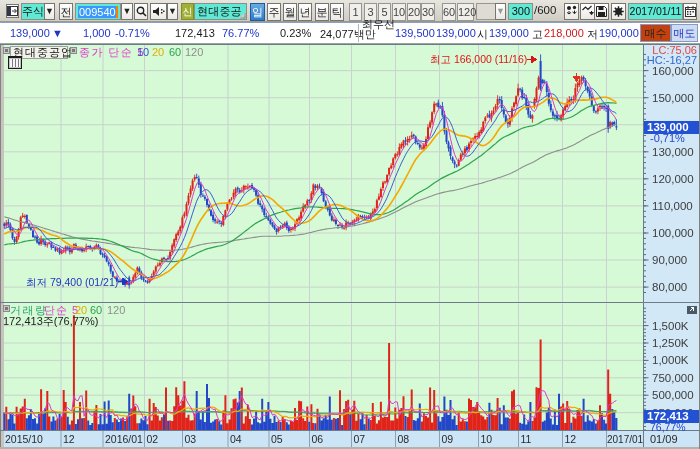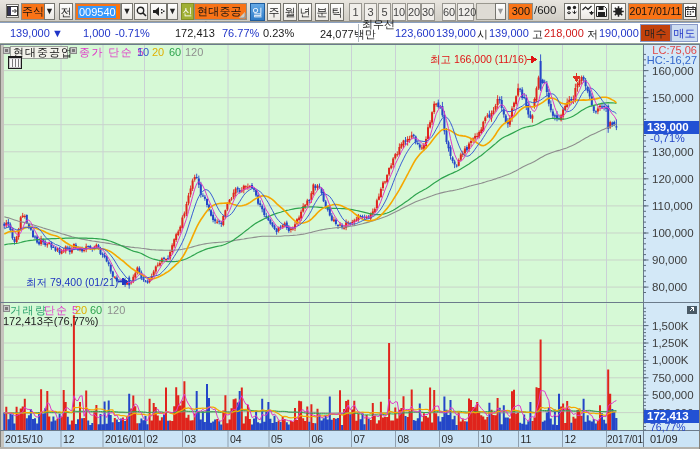--- a/index.html
+++ b/index.html
@@ -1,19 +1,19 @@
 <!DOCTYPE html>
 <html><head><meta charset="utf-8"><style>
 *{margin:0;padding:0;box-sizing:border-box}
 body{font-family:"Liberation Sans",sans-serif;width:700px;height:449px;overflow:hidden}
 #w{position:relative;width:700px;height:449px;background:#d4d0c8}
 .ab{position:absolute}
 .btn{position:absolute;background:linear-gradient(#ffffff,#ebe9e4);border:1px solid #76756f;font-size:11px;color:#222;text-align:center;line-height:15px}
 .flat{position:absolute;background:#f1efeb;border:1px solid #989690;font-size:11px;color:#444;text-align:center;line-height:16px}
-.inp{position:absolute;background:#f97316;border:1px solid #8e8d86;font-size:11px;color:#111}
+.inp{position:absolute;background:#5eead4;border:1px solid #8e8d86;font-size:11px;color:#111}
 .t{position:absolute;font-size:11px;white-space:nowrap}
 .blue{color:#2035c8}.black{color:#1a1a1a}.red{color:#d01818}
 </style></head><body>
 <div id="w">
  <div class="ab" style="left:0;top:0;width:700px;height:22px;background:linear-gradient(#e8e5df,#cfccc4);border-bottom:1px solid #9a988f"></div>
  <div class="btn" style="left:6;left:6px;top:4px;width:13px;height:14px"><svg width="11" height="10" style="margin-top:1px">
         <rect x="0.5" y="0.5" width="10" height="9" fill="#fff" stroke="#333"></rect>
         <rect x="1" y="1" width="3" height="8" fill="#335"></rect>
         <path d="M5 5h4M7.5 3l2 2-2 2" stroke="#333" fill="none"></path>
       </svg></div>
@@ -94,25 +94,25 @@
         </g>
       </svg></div>
 
  <div class="ab" style="left:0;top:22px;width:700px;height:22px;background:#fff;border-top:1px solid #8aa0c0;border-bottom:1px solid #9aa89a"></div>
  <div class="t blue" style="left:10px;top:27px">139,000</div>
  <div class="t blue" style="left:52px;top:27px;font-size:11px">▼</div>
  <div class="t blue" style="left:83px;top:27px">1,000</div>
  <div class="t blue" style="left:115px;top:27px">-0.71%</div>
  <div class="t black" style="left:175px;top:27px">172,413</div>
  <div class="t blue" style="left:222px;top:27px">76.77%</div>
- <div class="t black" style="left:263px;top:27px">0.23%</div>
+ <div class="t black" style="left:280px;top:27px">0.23%</div>
  <div class="t black" style="left:320px;top:27px">24,077백만</div>
  <div class="ab" style="left:358px;top:24px;width:1px;height:18px;background:#b0b8c0"></div>
  <div class="t black" style="left:362px;top:17px">최우선</div>
- <div class="t blue" style="left:395px;top:27px">123,600</div>
+ <div class="t blue" style="left:395px;top:27px">139,500</div>
  <div class="t blue" style="left:436px;top:27px">139,000</div>
  <div class="t black" style="left:477px;top:27px">시</div>
  <div class="t blue" style="left:489px;top:27px">139,000</div>
  <div class="t black" style="left:532px;top:27px">고</div>
  <div class="t red" style="left:544px;top:27px">218,000</div>
  <div class="t black" style="left:587px;top:27px">저</div>
  <div class="t blue" style="left:599px;top:27px">190,000</div>
  <div class="ab" style="left:640px;top:23.5px;width:31px;height:18.5px;background:#c2410c;border:1px solid #8898c8;font-size:11px;color:#222;text-align:center;line-height:17px">매수</div>
  <div class="ab" style="left:671px;top:23.5px;width:27px;height:18.5px;background:#cddcf0;border:1px solid #8898c8;font-size:11px;color:#2035c8;text-align:center;line-height:17px">매도</div>
 <svg width="700" height="405" viewBox="0 44 700 405" style="position:absolute;left:0;top:44px" shape-rendering="crispEdges" text-rendering="optimizeLegibility">

